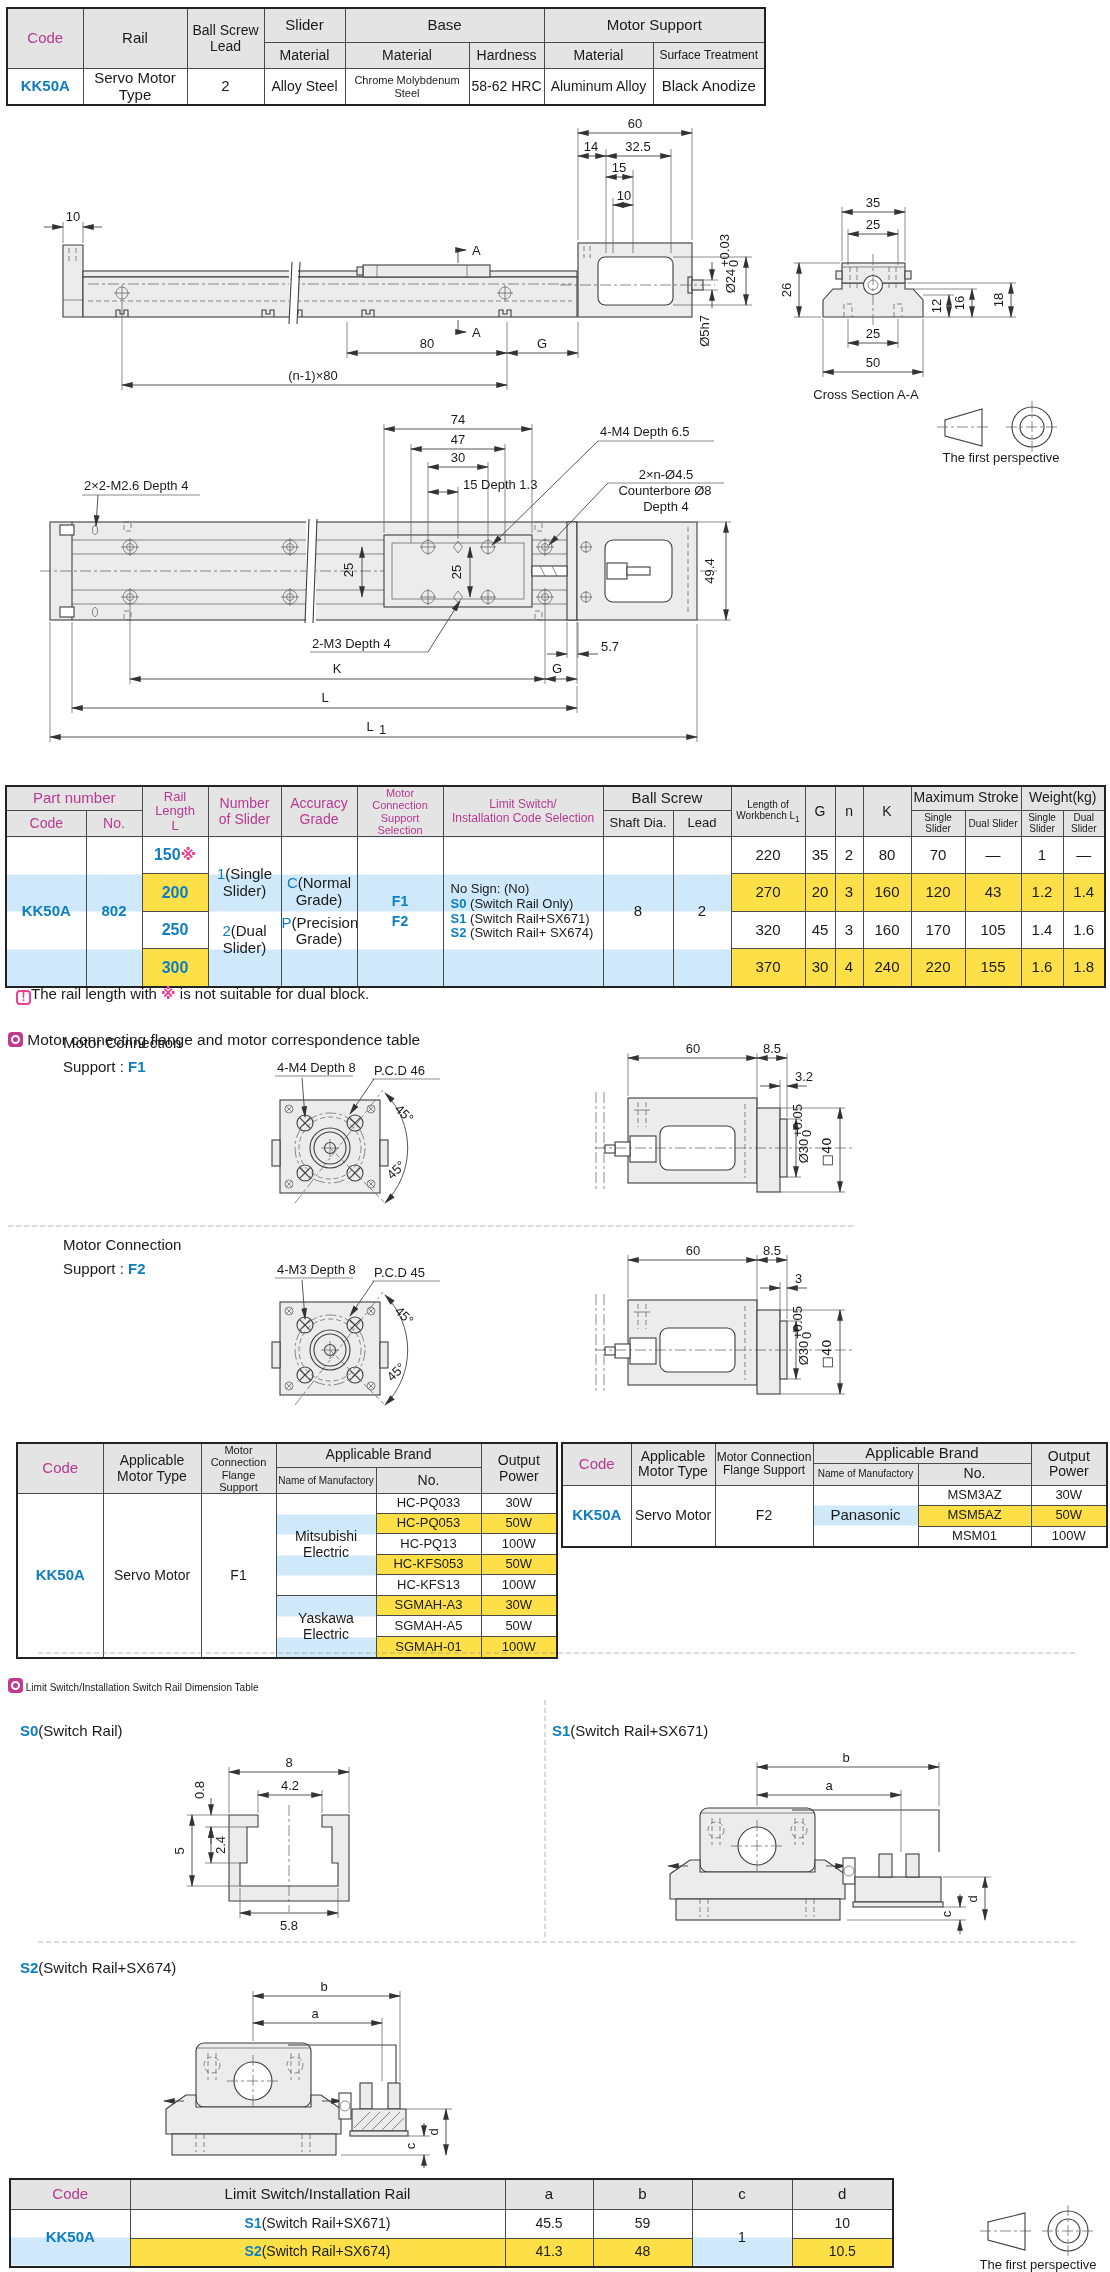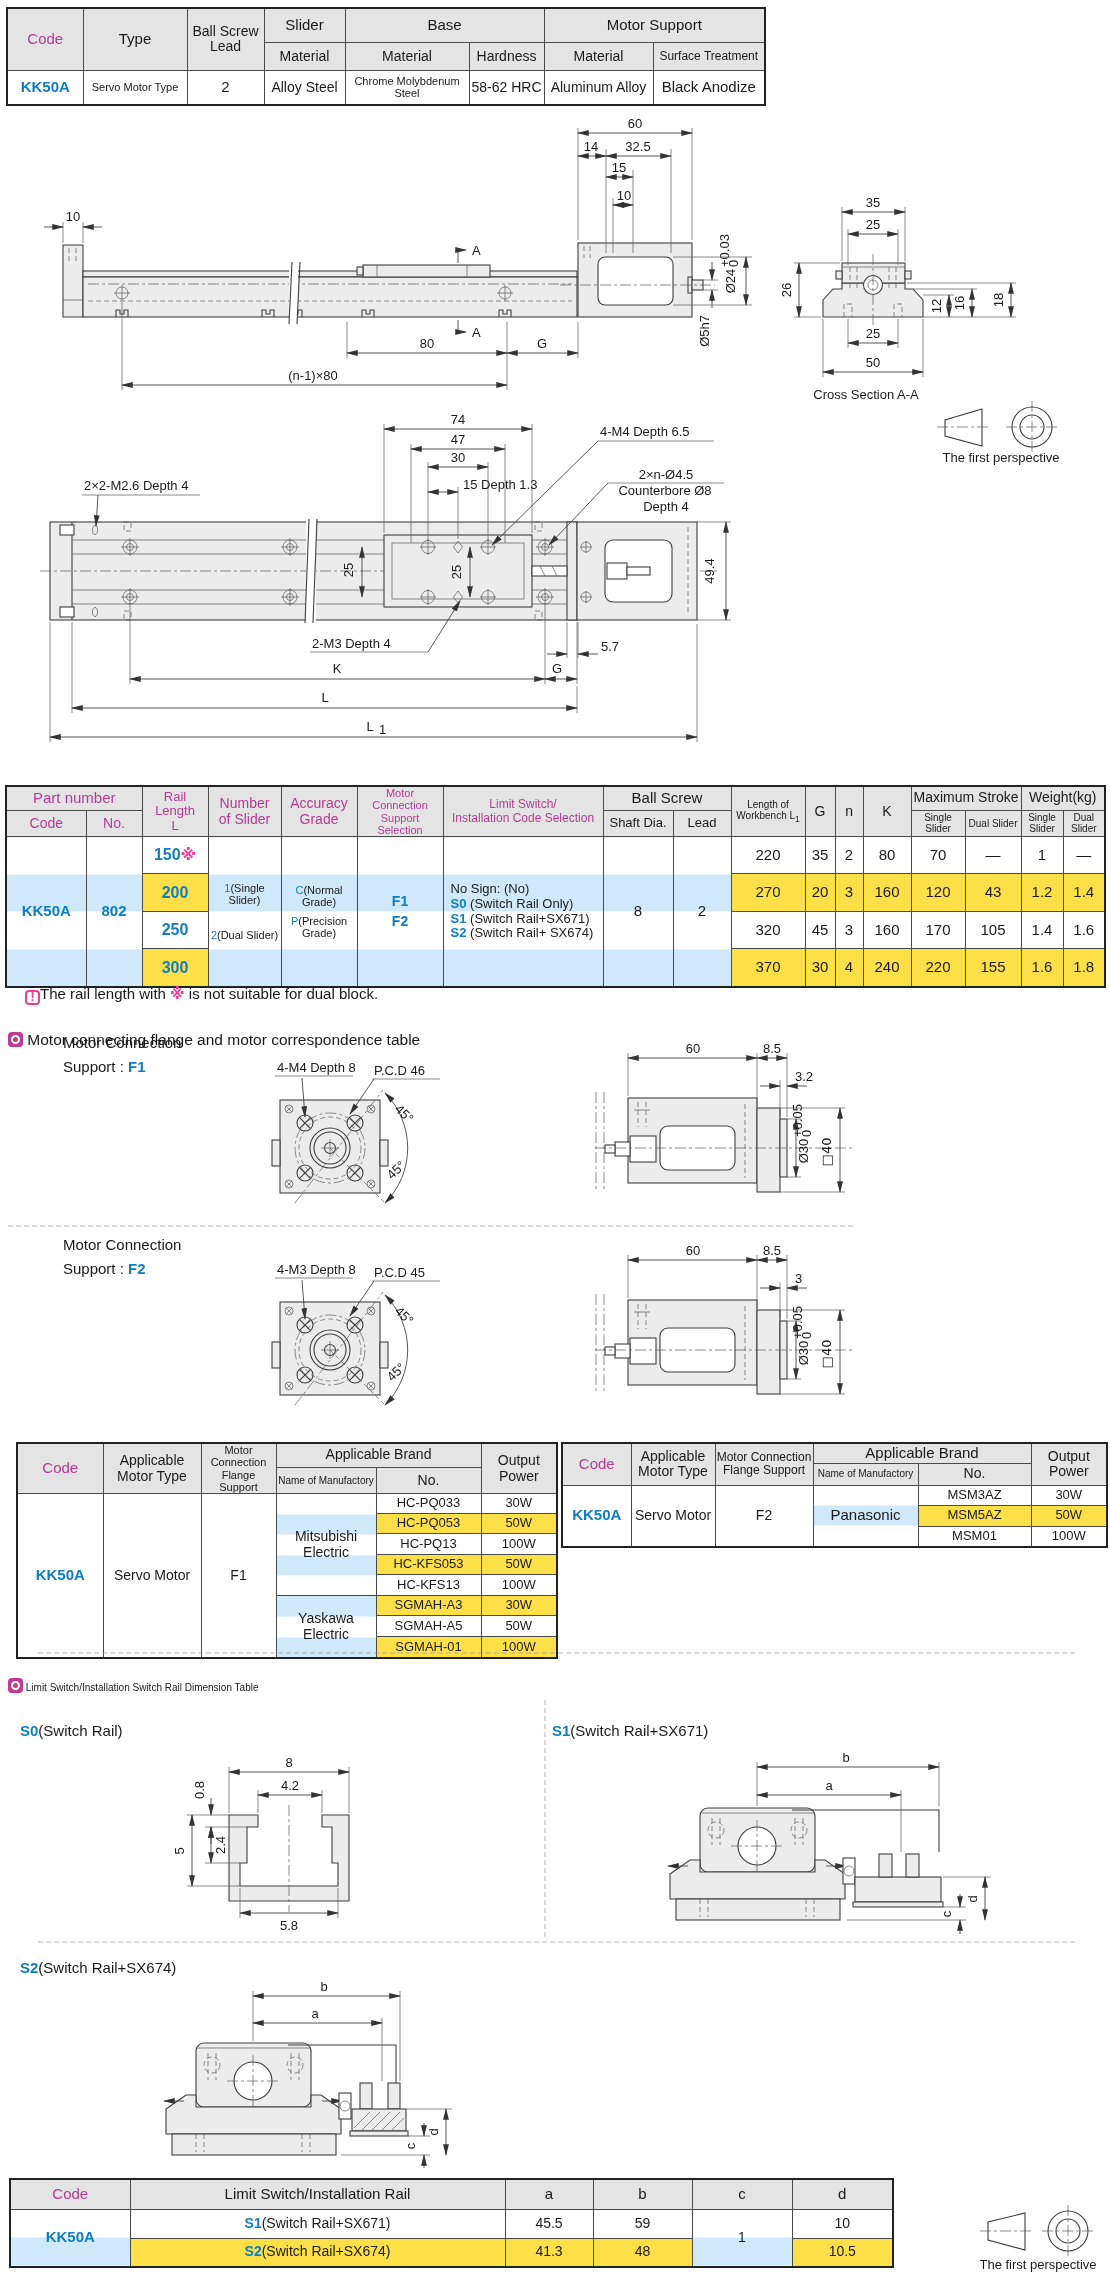--- a/index.html
+++ b/index.html
@@ -5,21 +5,21 @@
 .abs{position:absolute}
 table{border-collapse:collapse;table-layout:fixed}
 td{border:1px solid #4a4a4a;text-align:center;vertical-align:middle;padding:0;line-height:1.12;overflow:hidden}
 .ot{border:2px solid #222}
 .hd{background:#e4e4e4}
 .mag{color:#b53a92}
 .blue{color:#0e7dc2}
 .bb{color:#0e7dc2;font-weight:bold}
 .pink{color:#ee3f93;font-weight:bold}
 .st{background:#fde047}
-.f16{font-size:16px}.f15{font-size:15px}.f14{font-size:14px}.f13{font-size:13px}.f125{font-size:11px}.f12{font-size:12px}.f11{font-size:11px}.f10{font-size:10px}
+.f16{font-size:16px}.f15{font-size:15px}.f14{font-size:14px}.f13{font-size:13px}.f125{font-size:15px}.f12{font-size:12px}.f11{font-size:11px}.f10{font-size:10px}
 .dj{font-family:"DejaVu Sans",sans-serif}
 svg{position:absolute;left:0;overflow:visible;pointer-events:none}
 svg text{font-family:"Liberation Sans",sans-serif;fill:#1a1a1a;font-size:13px}
 .part{fill:#ececec;stroke:#3f3f3f;stroke-width:1.1}
 .pw{fill:#fff;stroke:#3f3f3f;stroke-width:1.1}
 .ln{stroke:#3f3f3f;stroke-width:1.1;fill:none}
 .tn{stroke:#5a5a5a;stroke-width:0.7;fill:none}
 .dm{stroke:#444;stroke-width:0.9;fill:none}
 .dsh{stroke-dasharray:5 3}
 .cd{stroke-dasharray:11 3 3 3}
@@ -38,21 +38,21 @@
       <col style="width:77px">
       <col style="width:81px">
       <col style="width:124px">
       <col style="width:75px">
       <col style="width:109px">
       <col style="width:112px">
     </colgroup>
 <tbody>
       <tr style="height:33px">
 <td rowspan="2" class="hd mag f15">Code</td>
-<td rowspan="2" class="hd f15">Type</td>
+<td rowspan="2" class="hd f15">Rail</td>
 <td rowspan="2" class="hd f14">
           <div>Ball Screw</div>
           <div>Lead</div>
         </td>
 <td class="hd f15">Slider</td>
 <td colspan="2" class="hd f15">Base</td>
 <td colspan="2" class="hd f15">Motor Support</td>
 </tr>
 <tr style="height:26px">
 <td class="hd f14">Material</td>
@@ -528,21 +528,21 @@
 <td class="st f15">4</td>
 <td class="st f15">240</td>
 <td class="st f15">220</td>
 <td class="st f15">155</td>
 <td class="st f15">1.6</td>
 <td class="st f15">1.8</td>
 </tr>
 </tbody>
   </table>
 
-<div class="abs f15" style="left:25px;top:985px"><span class="ic" style="border:2px solid #ee3f93;color:#ee3f93;font-weight:bold;text-align:center;line-height:11px;font-size:12px">!</span><span>The rail length with </span><span class="pink dj">※</span><span> is not suitable for dual block.</span></div>
+<div class="abs f15" style="left:16px;top:985px"><span class="ic" style="border:2px solid #ee3f93;color:#ee3f93;font-weight:bold;text-align:center;line-height:11px;font-size:12px">!</span><span>The rail length with </span><span class="pink dj">※</span><span> is not suitable for dual block.</span></div>
 
 <div class="abs" style="left:8px;top:1031px;font-size:15.5px"><span class="ic" style="background:#c13a92;position:relative"><span style="position:absolute;left:3px;top:3px;width:9px;height:9px;border:2px solid #fff;border-radius:50%"></span></span> <span>Motor connecting flange and motor correspondence table</span></div>
 
 <div class="abs f15" style="left:63px;top:1031px;line-height:24px">
     <div>Motor Connection</div>
     <div><span>Support : </span><span class="bb">F1</span></div>
   </div>
 <div class="abs f15" style="left:63px;top:1233px;line-height:24px">
     <div>Motor Connection</div>
     <div><span>Support : </span><span class="bb">F2</span></div>

